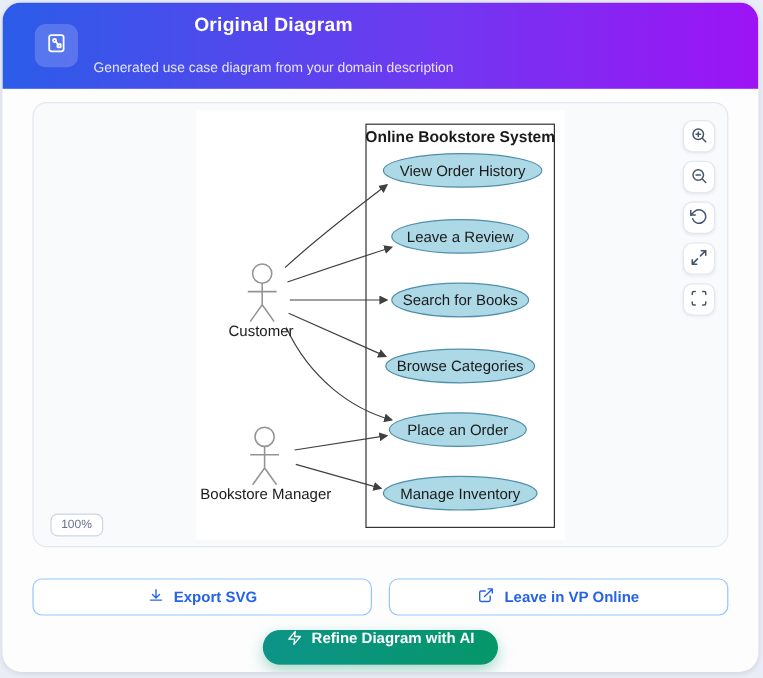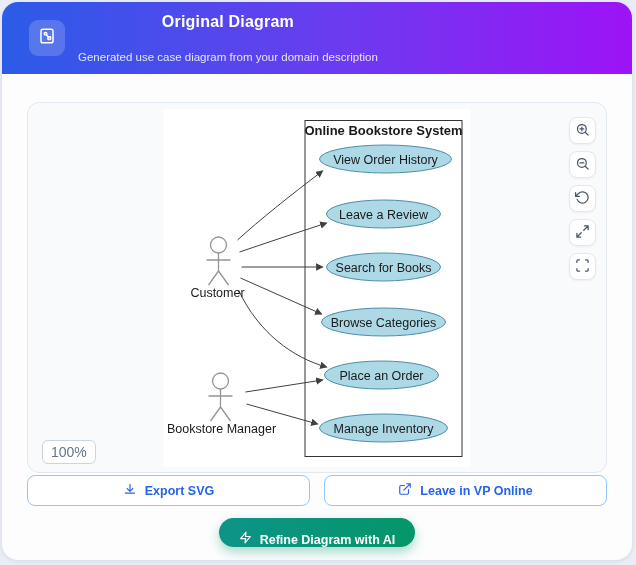--- a/index.html
+++ b/index.html
@@ -23,21 +23,21 @@
   }
   .header-icon-tile {
     width:36px; height:36px; border-radius:9px;
     background:rgba(255,255,255,.18);
     display:flex; align-items:center; justify-content:center;
     flex:0 0 auto; color:#fff;
   }
   .header-text h1 { color:#fff; font-size:16px; font-weight:bold; letter-spacing:.2px; }
   .header-text p  { color:rgba(255,255,255,.85); font-size:11.5px; margin-top:20px; }
   
-  .content { padding:28px 25px 0; }
+  .content { padding:11px 25px 0; }
   .viewer {
     position:relative; height:371px;
     background:#f8fafc; border:1px solid #e2e8f0; border-radius:12px;
   }
   .canvas {
     position:absolute; left:50%; transform:translateX(-50%); top:6px;
     width:307px; height:358px; background:#ffffff;
   }
   .controls {
     position:absolute; top:14px; right:10px;
@@ -45,37 +45,37 @@
   }
   .ctrl-btn {
     width:27px; height:27px; border-radius:8px;
     background:#fff; border:1px solid #e2e8f0; color:#475569;
     display:flex; align-items:center; justify-content:center;
     box-shadow:0 1px 2px rgba(15,23,42,.05); cursor:pointer;
   }
   .zoom-badge {
     position:absolute; left:14px; bottom:8px;
     background:#fff; border:1px solid #cbd5e1; border-radius:6px;
-    padding:3px 8px; font-size:14px; color:#64748b;
-  }
-  
-  .actions { display:flex; gap:14px; margin-top:2px; }
+    padding:3px 8px; font-size:10px; color:#64748b;
+  }
+  
+  .actions { display:flex; gap:14px; margin-top:26px; }
   .action-btn {
     flex:1; height:31px; background:#fff;
     border:1px solid #93c5fd; border-radius:8px;
     color:#2563eb; font-size:12.5px; font-weight:600;
     display:flex; align-items:center; justify-content:center; gap:8px;
     cursor:pointer; font-family:"Liberation Sans", sans-serif;
   }
   .refine-row { display:flex; justify-content:center; margin-top:12px; }
   .refine-btn {
     height:29px; padding:0 20px; border:none; border-radius:15px;
     background:linear-gradient(90deg,#0d9488,#059669);
     color:#fff; font-size:12.5px; font-weight:600;
-    display:flex; align-items:flex-end; justify-content:center; gap:8px;
+    display:flex; align-items:flex-start; justify-content:center; gap:8px;
     cursor:pointer; box-shadow:0 5px 12px rgba(5,150,105,.35);
     font-family:"Liberation Sans", sans-serif;
   }
   
   .diagram-svg text {
     font-family:"Liberation Sans", sans-serif;
     fill:#1a1a1a;
   }
   .uc-label { font-size:12.5px; }
   .actor-label { font-size:12.5px; }

